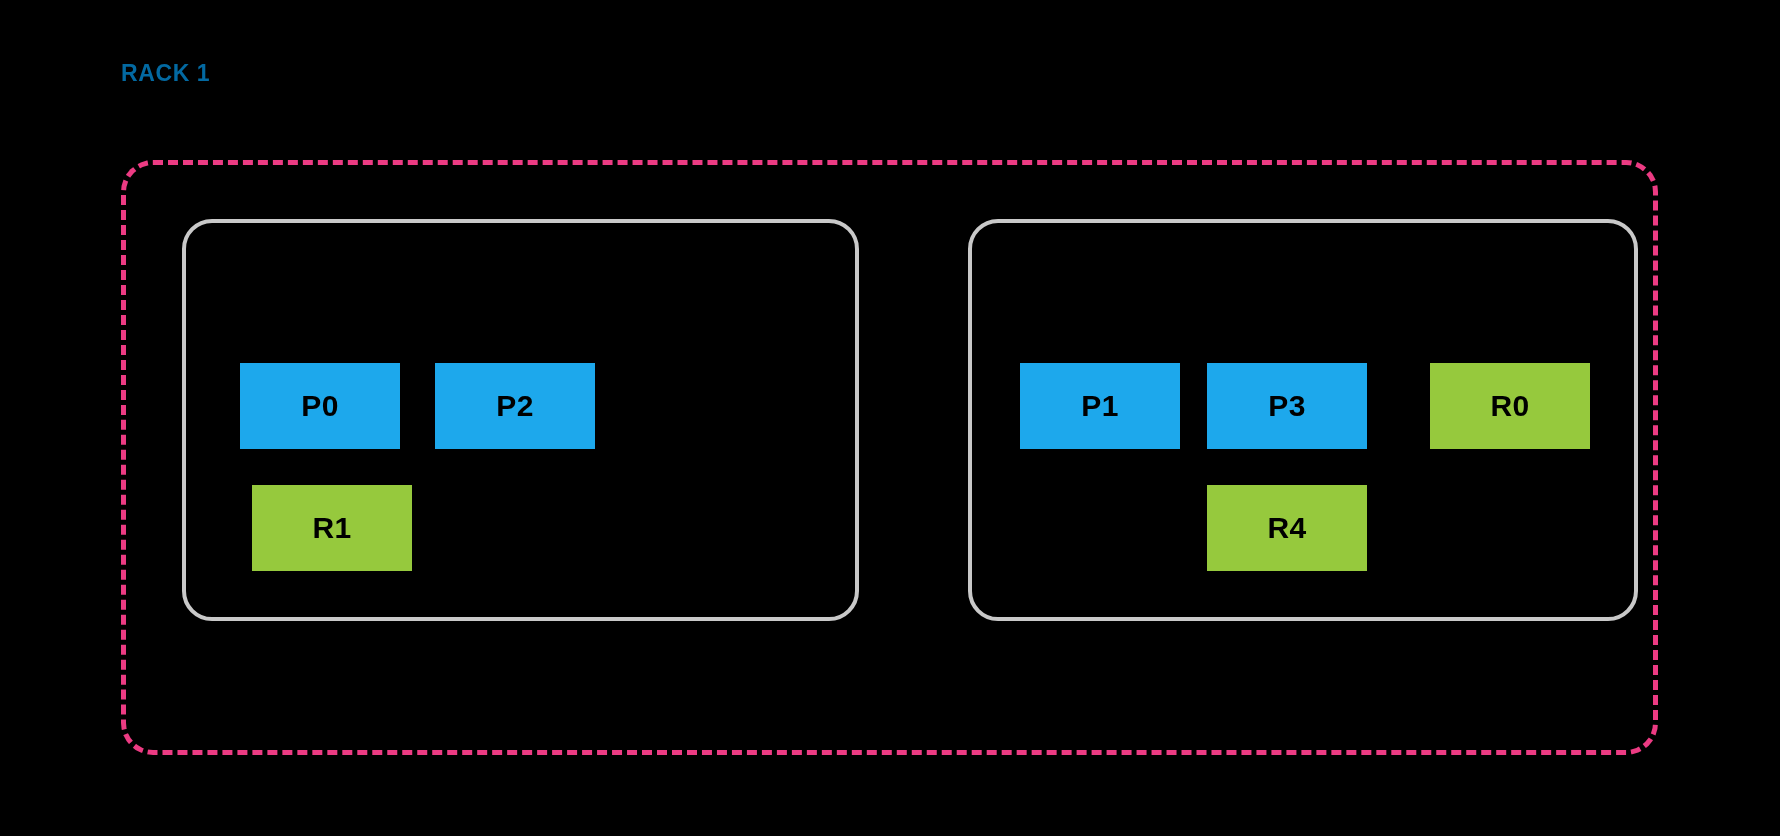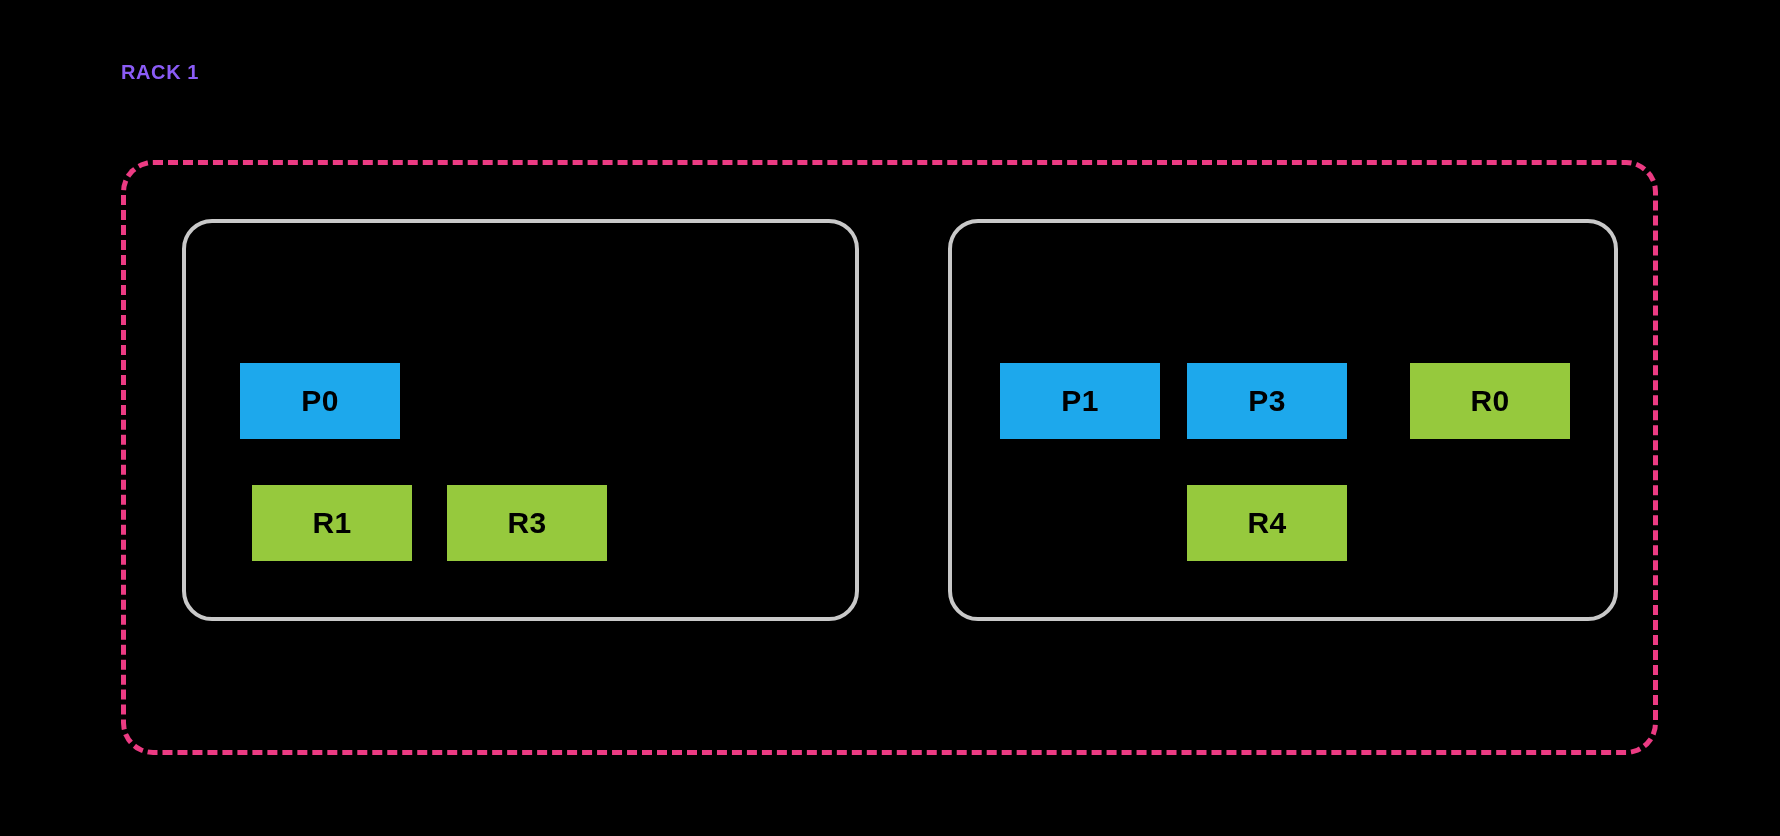--- a/index.html
+++ b/index.html
@@ -17,24 +17,24 @@
     height: 836px;
     background: #000000;
     overflow: hidden;
   }
 
   
   .rack-label {
     position: absolute;
     left: 121px;
     top: 62px;
-    font-size: 20px;
+    font-size: 23px;
     font-weight: 700;
     letter-spacing: 0.6px;
-    color: #8b5cf6;
+    color: #0369a1;
     white-space: nowrap;
     line-height: 1;
   }
   .rack-boundary {
     position: absolute;
     left: 121px;
     top: 160px;
     width: 1537px;
     height: 595px;
     box-sizing: border-box;
@@ -45,27 +45,27 @@
 
   
   .node {
     position: absolute;
     box-sizing: border-box;
     border: 4px solid #C9C9C9;
     border-radius: 30px;
     background: #000000;
   }
   .node-left  { left: 182px; top: 219px; width: 677px; height: 402px; }
-  .node-right { left: 948px; top: 219px; width: 670px; height: 402px; }
+  .node-right { left: 968px; top: 219px; width: 670px; height: 402px; }
 
   
   .unit {
     position: absolute;
     width: 160px;
-    height: 76px;
+    height: 86px;
     display: flex;
     align-items: center;
     justify-content: center;
     color: #000000;
     font-size: 30px;
     font-weight: 700;
     letter-spacing: 0.3px;
     line-height: 1;
     user-select: none;
   }
@@ -76,23 +76,23 @@
 <body>
 
 <div id="canvas">
 
   <div class="rack-label">RACK 1</div>
 
   <div class="rack-boundary"></div>
 
   <div class="node node-left">
     <div class="unit primary" style="left:54px;  top:140px;">P0</div>
+    <div class="unit primary" style="left:249px; top:140px;">P2</div>
 
     <div class="unit replica" style="left:54px;  top:262px;">R1</div>
-    <div class="unit replica" style="left:249px; top:262px;">R3</div>
   </div>
 
   <div class="node node-right">
     <div class="unit primary" style="left:48px;  top:140px;">P1</div>
     <div class="unit primary" style="left:223px; top:140px;margin-left:12px;">P3</div>
     <div class="unit replica" style="left:446px; top:140px;">R0</div>
 
     <div class="unit replica" style="left:223px; top:262px;">R4</div>
   </div>
 

